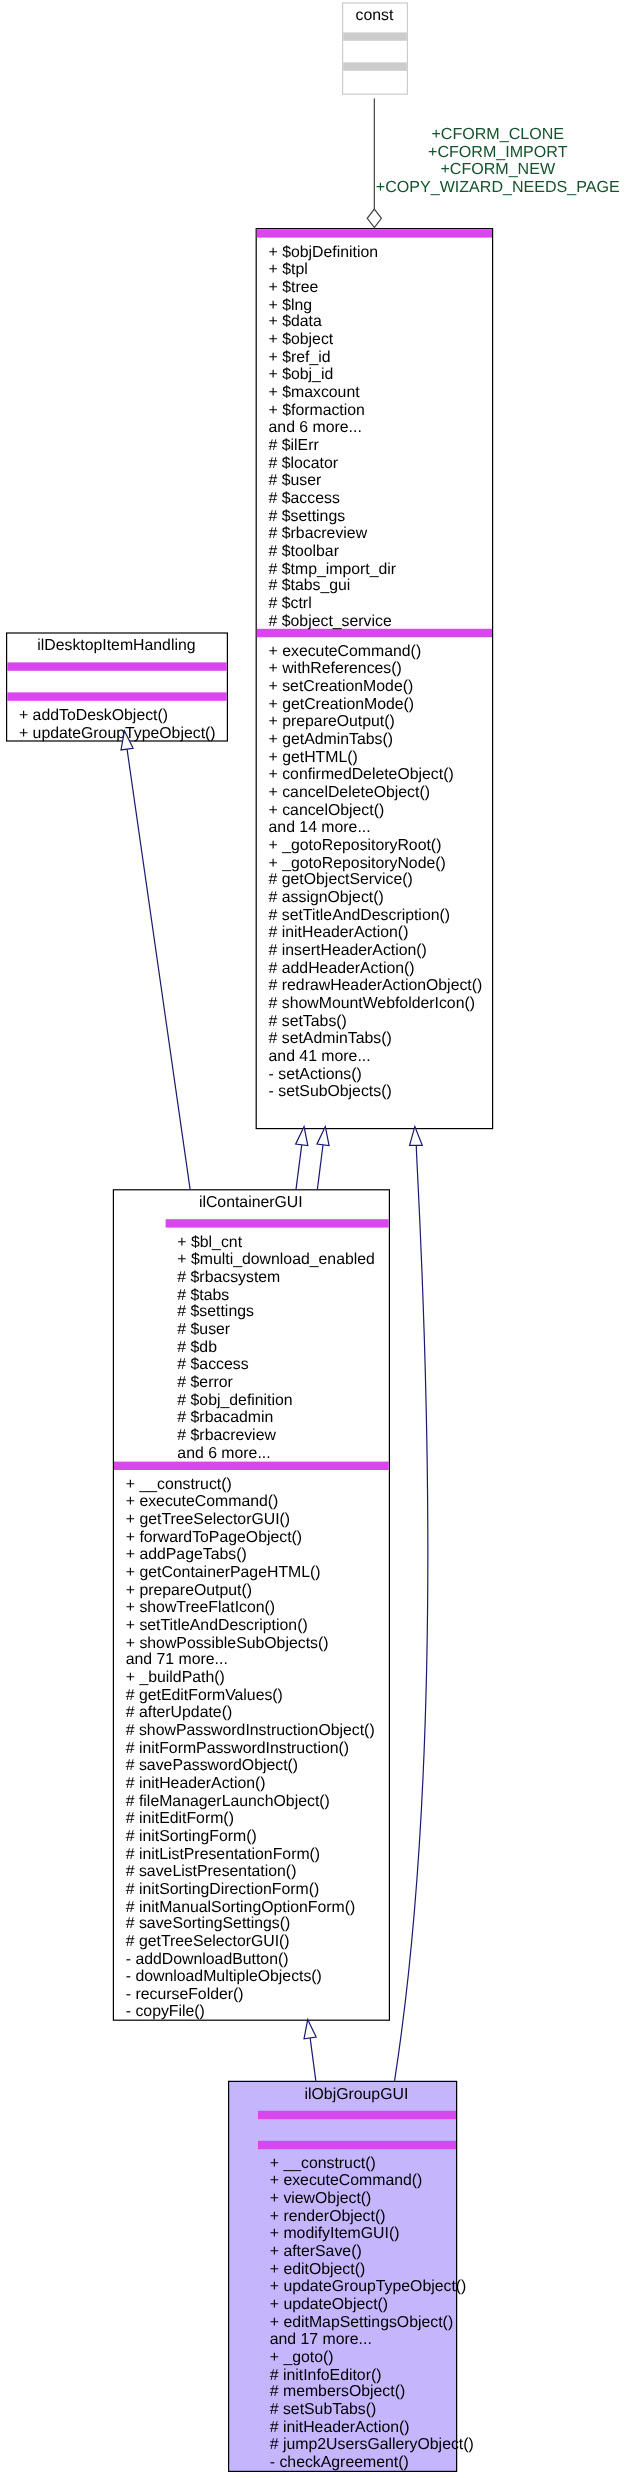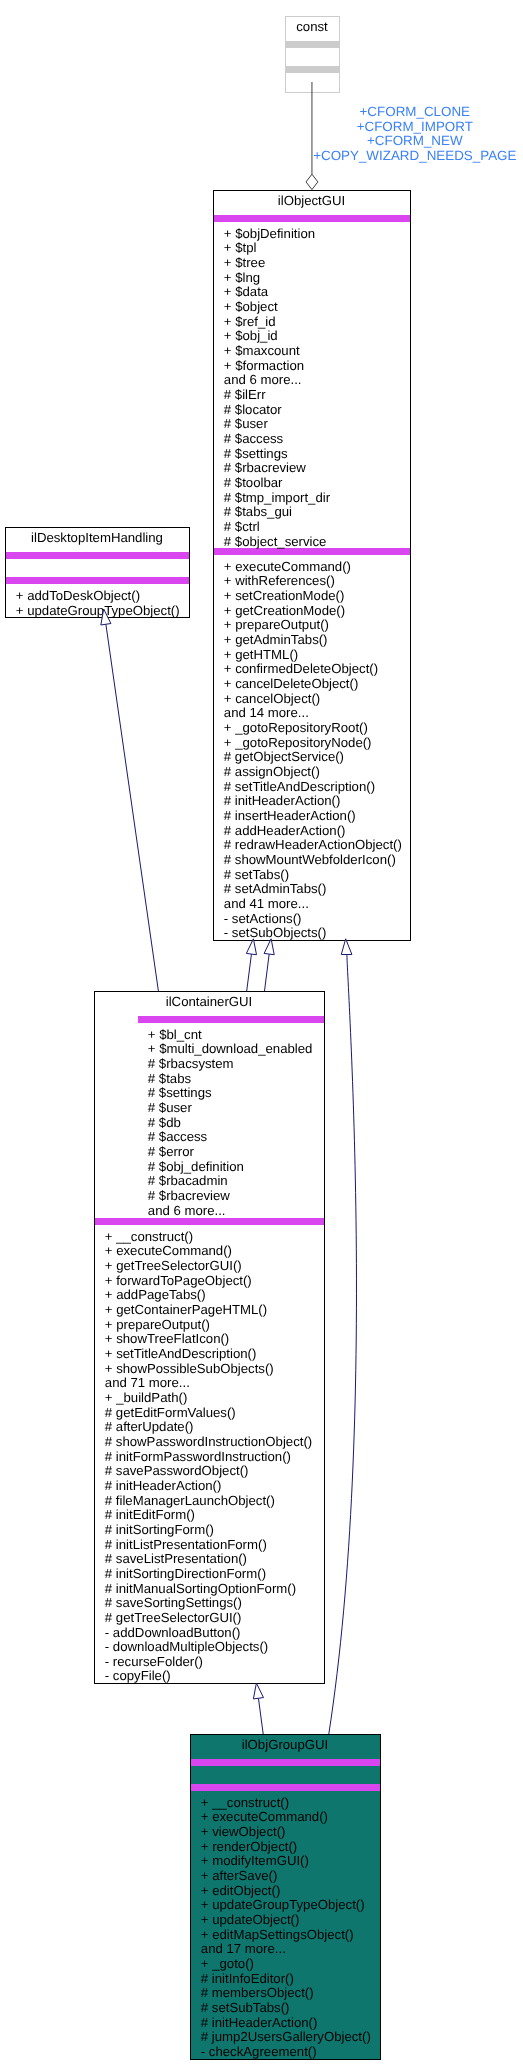--- a/index.html
+++ b/index.html
@@ -6,34 +6,34 @@
   html,body{margin:0;padding:0;background:#ffffff;}
   body{width:523px;height:2065px;overflow:hidden;
        font-family:"Liberation Sans",sans-serif;
        -webkit-font-smoothing:antialiased;
        text-rendering:geometricPrecision;}
   #canvas{position:relative;width:523px;height:2065px;}
   #edge-layer{position:absolute;left:0;top:0;z-index:5;}
   .cls{position:absolute;box-sizing:border-box;background:#ffffff;
        border:1px solid #000000;}
   .cls.external{border-color:#cccccc;}
-  .cls.highlight{background:#0f766e;}
+  .cls.highlight{background:#c4b5fd;padding-left:24px;}
   .cls-title{text-align:center;font-size:13.2px;color:#000000;
              box-sizing:border-box;white-space:pre;
              height:24px;line-height:19.4px;}
   .cls-sec{box-sizing:border-box;border-top:7px solid #d946ef;
            padding:5.3px 0 0 10.3px;}
   .cls.external .cls-sec{border-top-color:#cccccc;}
   .row{font-size:13.2px;line-height:14.65px;white-space:pre;color:#000000;}
   .elabel{position:absolute;font-size:13.4px;line-height:14.57px;
-          color:#3b82f6;white-space:pre;text-align:right;
+          color:#14532d;white-space:pre;text-align:right;
           transform:translateX(-50%);}
 
   
-  #cls-const               {left:284.5px; top:16px;    width:55px;    height:77px;}
+  #cls-const               {left:284.5px; top:2px;    width:55px;    height:77px;}
   #cls-const .attrs        {height:25px;}
   #cls-ilObjectGUI         {left:212.5px; top:189.5px;  width:198px;   height:751px;}
   #cls-ilObjectGUI .attrs  {height:333px;}
   #cls-ilDesktopItemHandling       {left:4.5px;  top:527px; width:185px; height:91px;}
   #cls-ilDesktopItemHandling .attrs{height:25px;}
   #cls-ilContainerGUI      {left:93.5px;  top:990.5px;  width:231px;   height:693px;}
   #cls-ilContainerGUI .attrs{height:202px;margin-left:43px;}
   #cls-ilObjGroupGUI       {left:189.5px; top:1733.5px; width:191px;   height:326px;}
   #cls-ilObjGroupGUI .attrs{height:25px;}
 
@@ -78,21 +78,20 @@
 
   <div class="cls external" id="cls-const">
     <div class="cls-title">const</div>
     <div class="cls-sec attrs">
     </div>
     <div class="cls-sec methods">
     </div>
   </div>
 
   <div class="cls" id="cls-ilObjectGUI">
-    <div class="cls-title">ilObjectGUI</div>
     <div class="cls-sec attrs">
       <div class="row">+ $objDefinition</div>
       <div class="row">+ $tpl</div>
       <div class="row">+ $tree</div>
       <div class="row">+ $lng</div>
       <div class="row">+ $data</div>
       <div class="row">+ $object</div>
       <div class="row">+ $ref_id</div>
       <div class="row">+ $obj_id</div>
       <div class="row">+ $maxcount</div>

